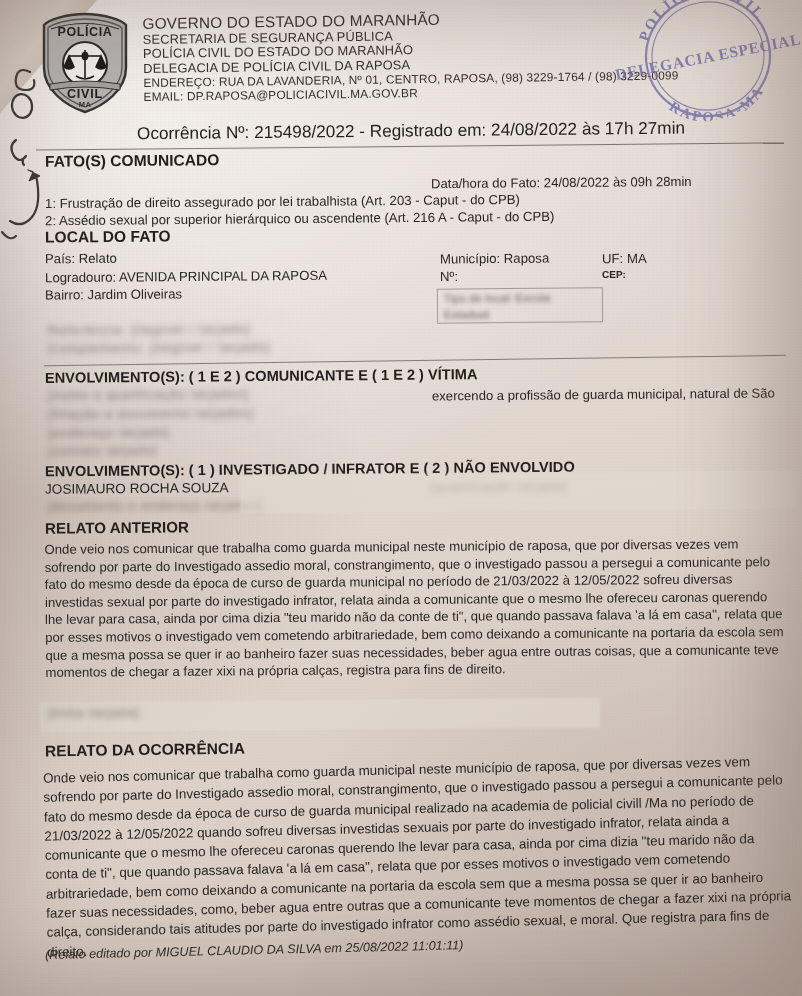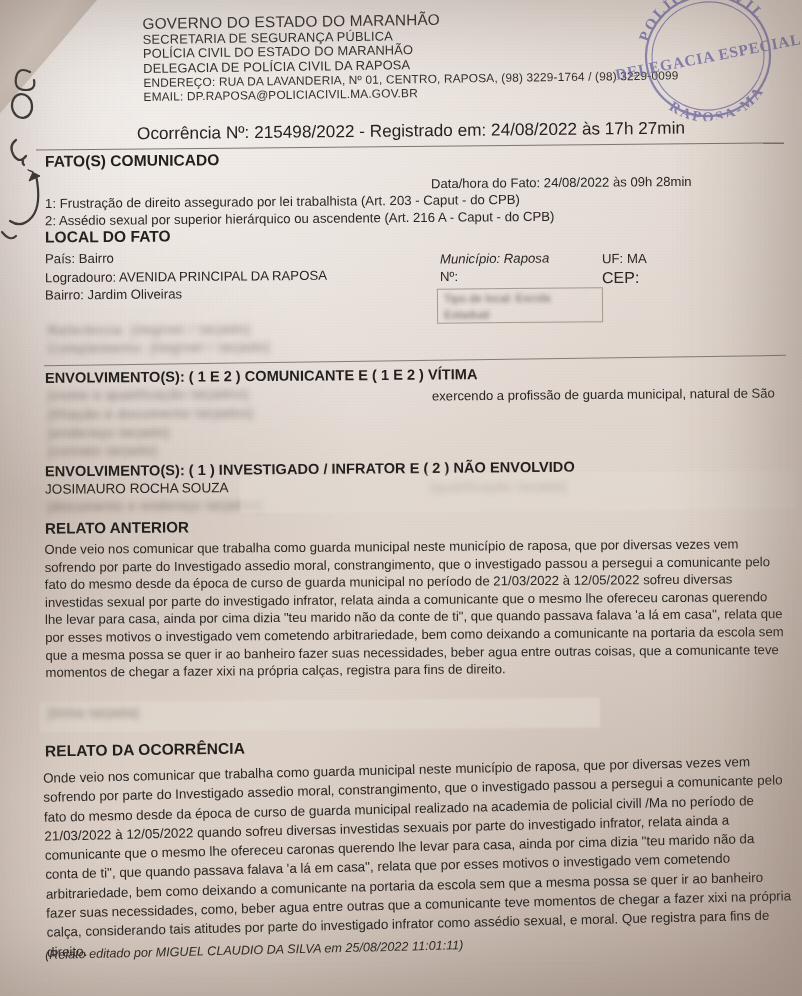--- a/index.html
+++ b/index.html
@@ -96,24 +96,24 @@
     transform:rotate(-0.5deg);color:#2a2623;
   }
   #fato-1{left:45px;top:194px;font-size:13.2px;white-space:nowrap;transform:rotate(-0.5deg);}
   #fato-2{left:45px;top:211px;font-size:13.2px;white-space:nowrap;transform:rotate(-0.5deg);}
 
   
   #h-local{left:45px;top:228px;font-size:15.6px;transform:rotate(-0.5deg);}
   #loc-pais{left:45px;top:251px;font-size:13.2px;white-space:nowrap;transform:rotate(-0.5deg);}
   #loc-log{left:45px;top:269px;font-size:13.2px;white-space:nowrap;transform:rotate(-0.5deg);}
   #loc-bairro{left:45px;top:287px;font-size:13.2px;white-space:nowrap;transform:rotate(-0.5deg);}
-  #loc-mun{left:440px;top:251px;font-size:13.2px;white-space:nowrap;transform:rotate(-0.5deg);font-style:italic;}
+  #loc-mun{left:440px;top:251px;font-size:13.2px;white-space:nowrap;transform:rotate(-0.5deg);}
   #loc-uf{left:602px;top:251px;font-size:13.2px;white-space:nowrap;transform:rotate(-0.5deg);}
   #loc-num{left:440px;top:269px;font-size:13.2px;white-space:nowrap;transform:rotate(-0.5deg);text-align:right;}
-  #loc-cep{left:602px;top:269px;font-size:16px;white-space:nowrap;transform:rotate(-0.5deg);}
+  #loc-cep{left:602px;top:269px;font-size:10px;white-space:nowrap;transform:rotate(-0.5deg);font-weight:bold;}
 
   
   #tipo-box{
     position:absolute;left:437px;top:288px;width:164px;height:33px;
     border:1px solid rgba(110,98,88,.55);
     transform:rotate(-0.5deg);
     overflow:hidden;
   }
   #tipo-box .bl{
     font-size:11.6px;line-height:14px;color:#4b433c;padding:2px 0 0 6px;
@@ -190,20 +190,40 @@
 <body>
 
 <div id="paper"></div>
 <div id="grain"></div>
 <div id="corner-fold"></div>
 
 <div class="content">
 
   <div id="header">
 
+    <div id="badge">
+      <svg viewBox="0 0 94 102" xmlns="http://www.w3.org/2000/svg">
+        <path d="M47 2 C66 2 84 8 88 13 L88 56 C88 78 66 94 47 100 C28 94 6 78 6 56 L6 13 C10 8 28 2 47 2 Z" fill="#b9aea6" stroke="#3a342f" stroke-width="2.4"></path>
+        <path d="M47 7 C64 7 80 12 84 16 L84 55 C84 75 64 89 47 95 C30 89 10 75 10 55 L10 16 C14 12 30 7 47 7 Z" fill="none" stroke="#5b534c" stroke-width="1.3"></path>
+        <path d="M13 17 Q47 6 81 17" fill="none" stroke="#33302c" stroke-width="1.1"></path>
+        <text x="47" y="24" font-family="Liberation Sans, sans-serif" font-size="12.5" font-weight="bold" fill="#242120" text-anchor="middle" letter-spacing="0.6">POLÍCIA</text>
+        <circle cx="47" cy="52" r="22" fill="#efe9e3" stroke="#2e2b27" stroke-width="2"></circle>
+        <g stroke="#221f1d" stroke-width="1.6" fill="none">
+          <line x1="47" y1="38" x2="47" y2="66"></line>
+          <line x1="31" y1="44" x2="63" y2="44"></line>
+          <path d="M31 44 L26 55 Q31 59 36 55 Z" fill="#221f1d"></path>
+          <path d="M63 44 L58 55 Q63 59 68 55 Z" fill="#221f1d"></path>
+        </g>
+        <ellipse cx="47" cy="44" rx="3.4" ry="4.2" fill="#221f1d"></ellipse>
+        <path d="M38 64 Q47 70 56 64" stroke="#221f1d" stroke-width="1.6" fill="none"></path>
+        <path d="M12 72 Q47 66 82 72 L82 78 Q47 72 12 78 Z" fill="#a89d95" stroke="#3a342f" stroke-width="1"></path>
+        <text x="47" y="86" font-family="Liberation Sans, sans-serif" font-size="12.5" font-weight="bold" fill="#242120" text-anchor="middle" letter-spacing="0.8">CIVIL</text>
+        <text x="47" y="95" font-family="Liberation Sans, sans-serif" font-size="7.5" font-weight="bold" fill="#3b3734" text-anchor="middle" letter-spacing="0.5">MA</text>
+      </svg>
+    </div>
 
     <div id="org">
       <div class="l1">GOVERNO DO ESTADO DO MARANHÃO</div>
       <div class="l2">SECRETARIA DE SEGURANÇA PÚBLICA</div>
       <div class="l3">POLÍCIA CIVIL DO ESTADO DO MARANHÃO</div>
       <div class="l4">DELEGACIA DE POLÍCIA CIVIL DA RAPOSA</div>
       <div class="l5">ENDEREÇO:  RUA DA LAVANDERIA, Nº 01, CENTRO, RAPOSA, (98) 3229-1764 / (98) 3229-0099</div>
       <div class="l6">EMAIL: DP.RAPOSA@POLICIACIVIL.MA.GOV.BR</div>
     </div>
 
@@ -230,21 +250,21 @@
 
   <div id="occ">Ocorrência Nº: 215498/2022 - Registrado em: 24/08/2022 às 17h 27min</div>
   <div id="rule-top"></div>
 
   <div class="sec-h" id="h-fato">FATO(S) COMUNICADO</div>
   <div id="fato-dt">Data/hora do Fato: 24/08/2022 às 09h 28min</div>
   <div class="body-txt" id="fato-1">1: Frustração de direito assegurado por lei trabalhista (Art. 203 - Caput - do CPB)</div>
   <div class="body-txt" id="fato-2">2: Assédio sexual por superior hierárquico ou ascendente (Art. 216 A - Caput - do CPB)</div>
 
   <div class="sec-h" id="h-local">LOCAL DO FATO</div>
-  <div class="body-txt" id="loc-pais">País: Bairro</div>
+  <div class="body-txt" id="loc-pais">País: Relato</div>
   <div class="body-txt" id="loc-log">Logradouro: AVENIDA PRINCIPAL DA RAPOSA</div>
   <div class="body-txt" id="loc-bairro">Bairro: Jardim Oliveiras</div>
   <div class="body-txt" id="loc-mun">Município: Raposa</div>
   <div class="body-txt" id="loc-uf">UF: MA</div>
   <div class="body-txt" id="loc-num">Nº:</div>
   <div class="body-txt" id="loc-cep">CEP:</div>
 
   <div id="tipo-box">
     <div class="bl">Tipo de local: Escola</div>
     <div class="bl">Estadual</div>

